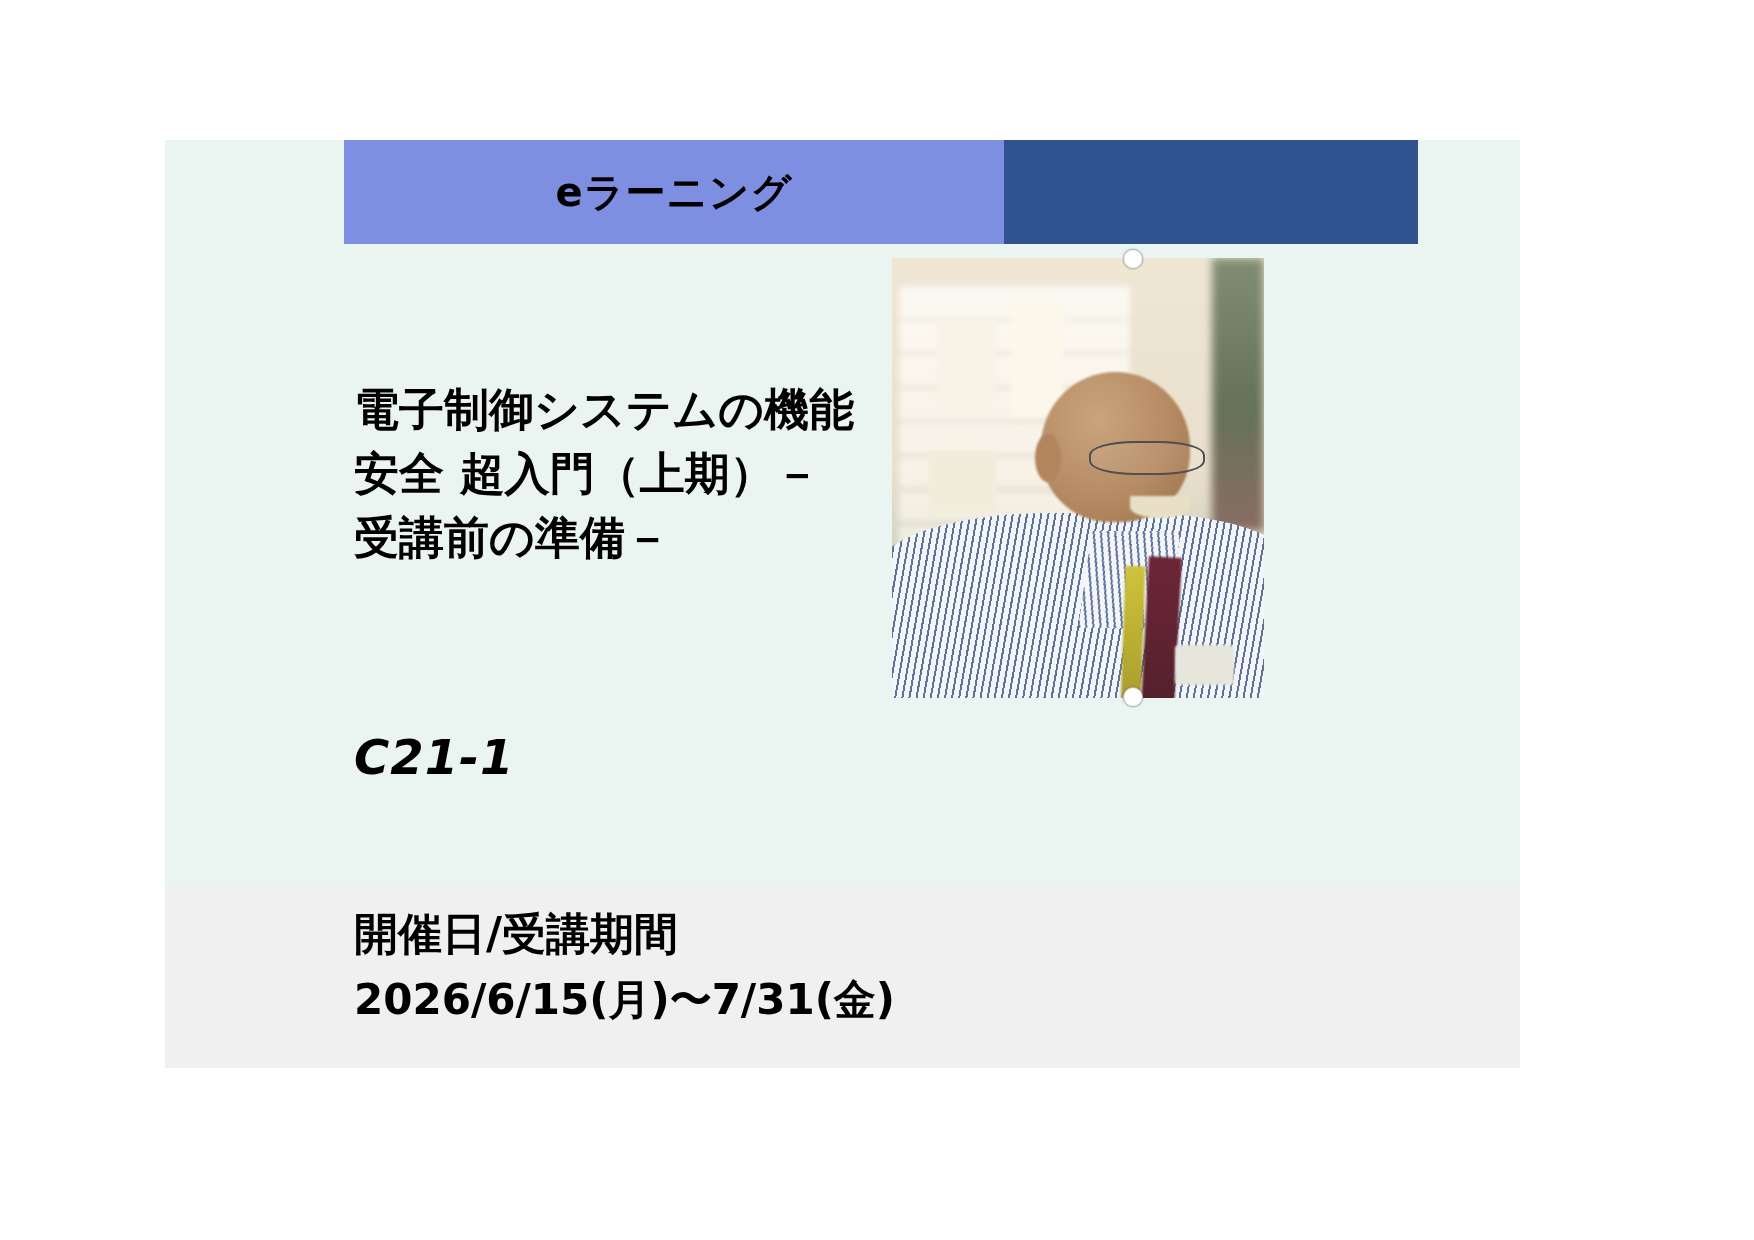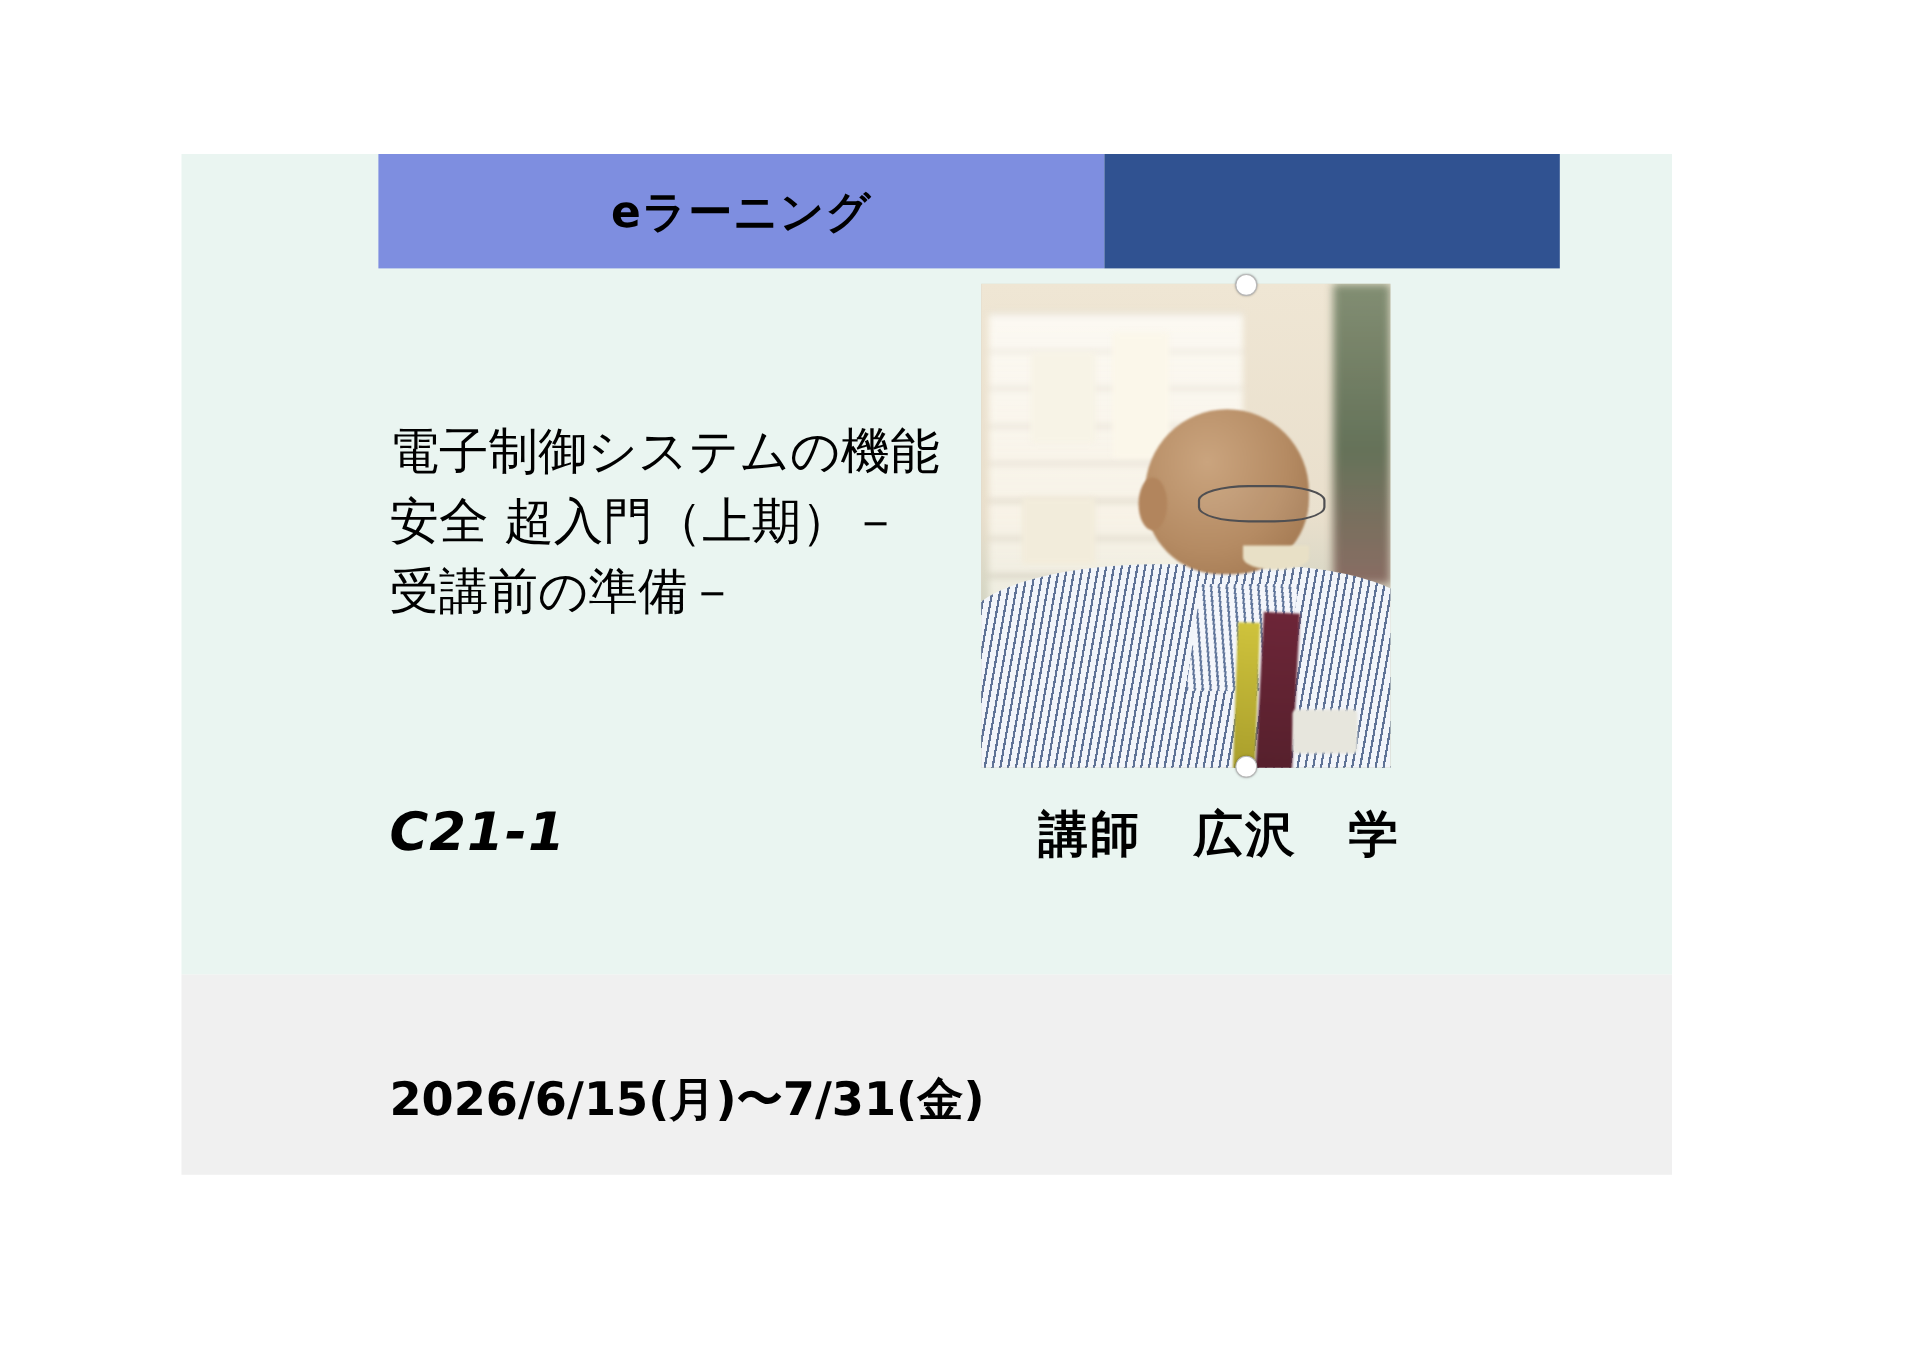--- a/index.html
+++ b/index.html
@@ -67,21 +67,21 @@
     letter-spacing: 1px;
   }
 
   
   .course-title {
     position: absolute;
     left: 350px;
     top: 378px;
     width: 560px;
     font-size: 45px;
-    font-weight: normal;
+    font-weight: bold;
     line-height: 1.42;
     color: #000000;
     letter-spacing: 0px;
     white-space: pre-line;
   }
 
   
   .photo-frame {
     position: absolute;
     left: 888px;
@@ -337,18 +337,18 @@
       <div class="ph-tie-yellow"></div>
       <div class="ph-tie-dark"></div>
       <div class="ph-badge"></div>
     </div>
     <div class="handle h-top"></div>
     <div class="handle h-bottom"></div>
   </div>
 
   <div class="course-code">C21-1</div>
 
-  <div class="instructor">講師　広沢　学</div>
 
   <div class="date-band"></div>
+  <div class="date-label">開催日/受講期間</div>
   <div class="date-range">2026/6/15(月)〜7/31(金)</div>
 
 </div>
 
 </body></html>

